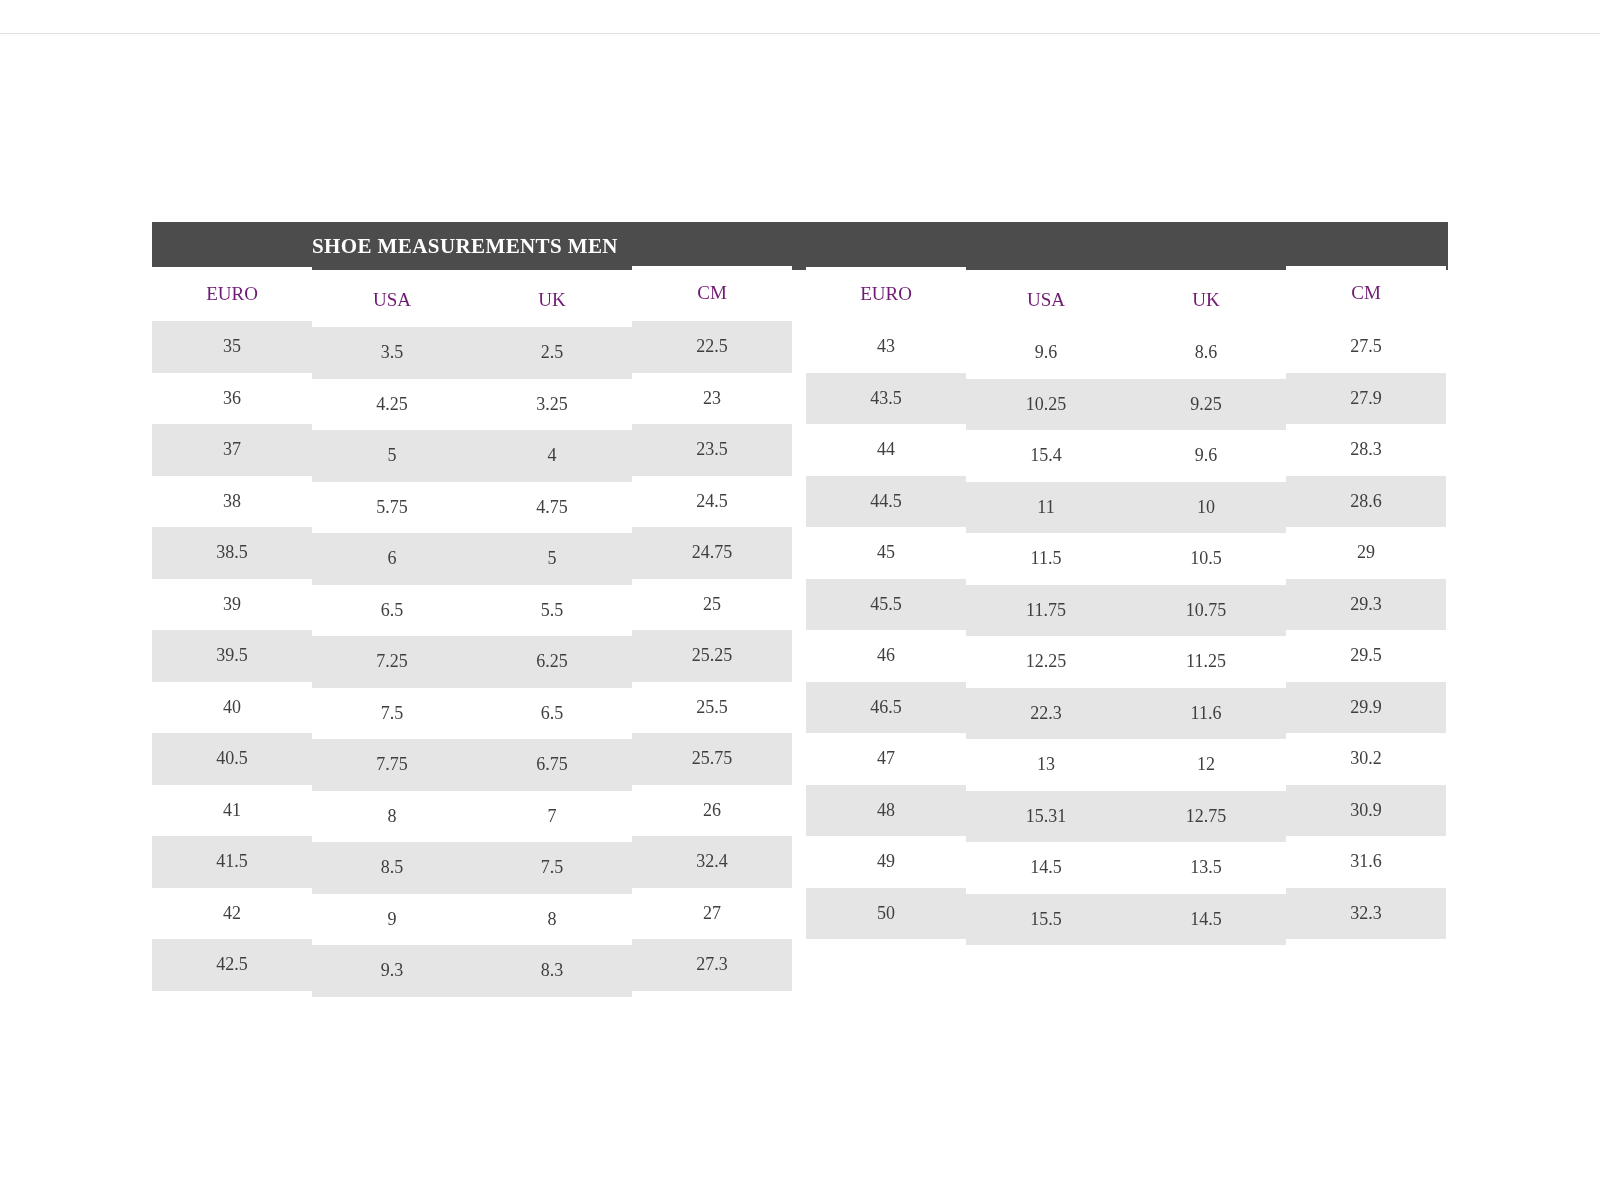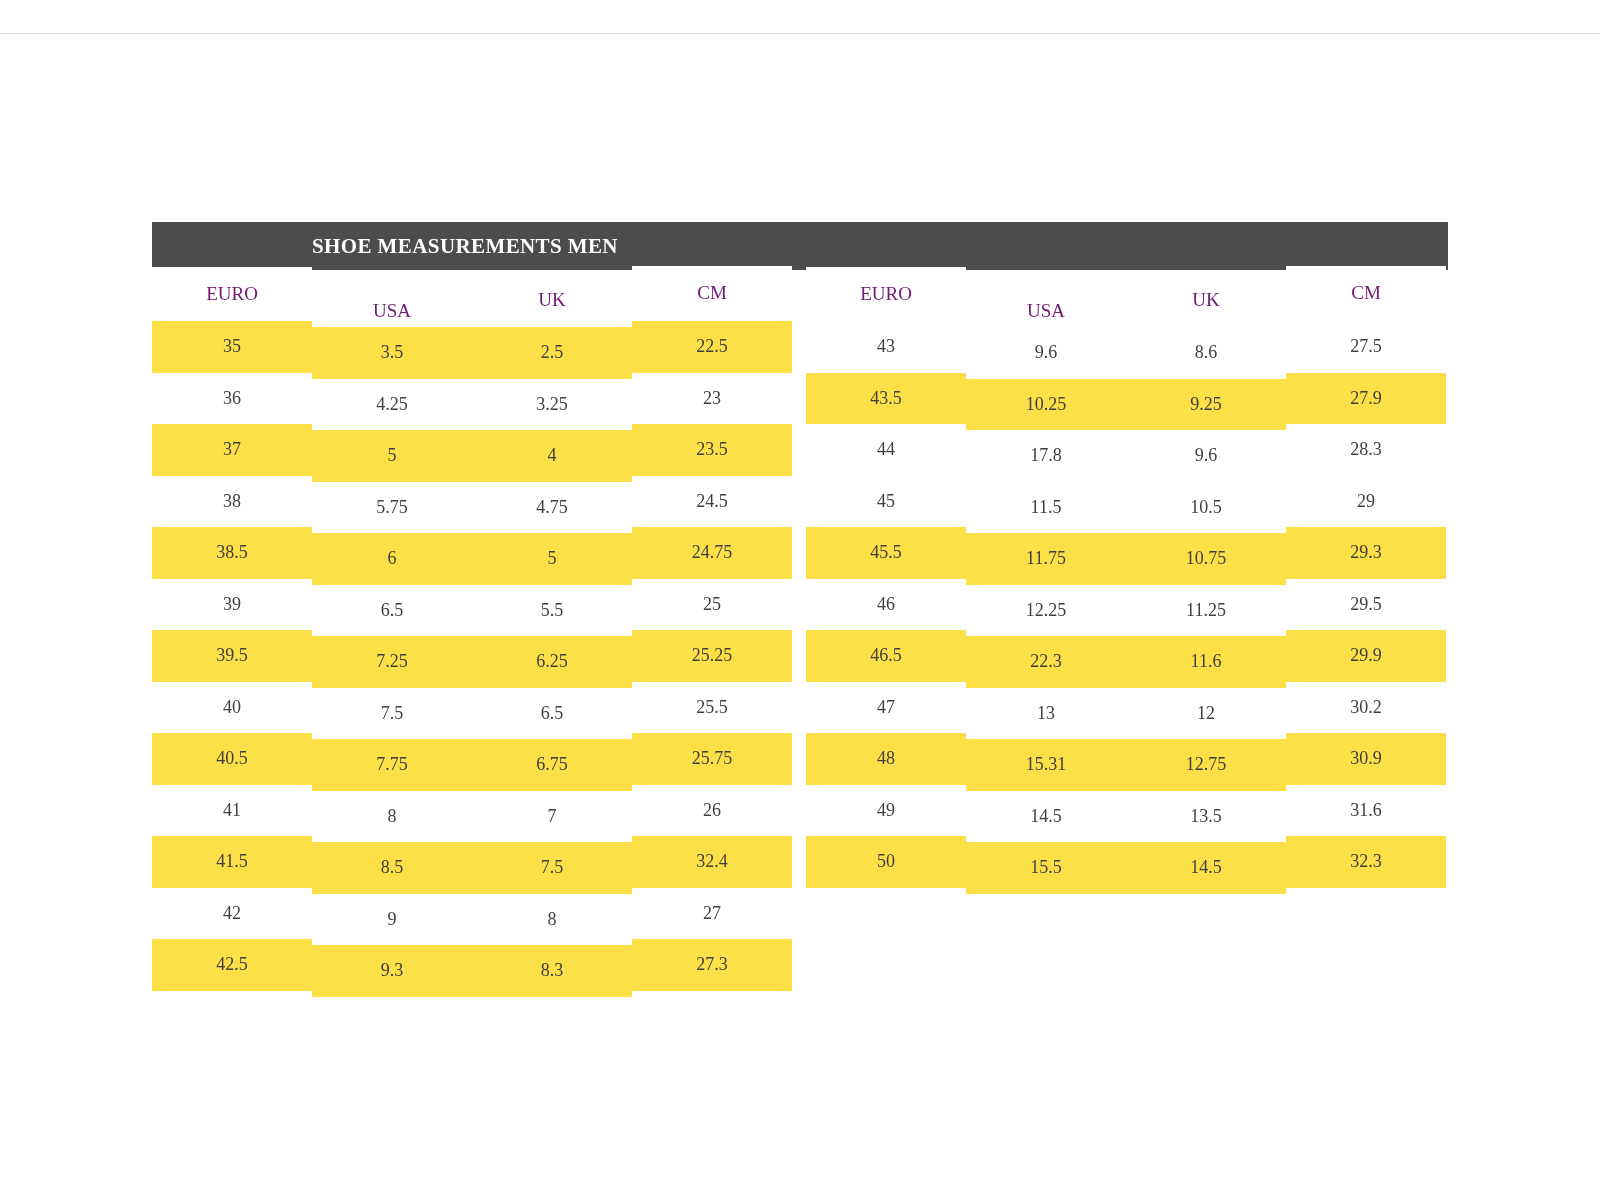--- a/index.html
+++ b/index.html
@@ -75,29 +75,29 @@
     background: #ffffff;
   }
   .tbl td {
     font-size: 18px;
     color: #3f3f3f;
     height: 49.5px;
     vertical-align: middle;
     text-align: center;
   }
   .tbl tr.shade td {
-    background: #fde047;
+    background: #e5e5e5;
   }
   
   .c0 { position: relative; top: -3px; }
   .c1 { position: relative; top: 3px; }
   .c2 { position: relative; top: 3px; }
   .c3 { position: relative; top: -3px; }
   .h0 { position: relative; top: -3px; }
-  .h1 { position: relative; top: 14px; }
+  .h1 { position: relative; top: 3px; }
   .h2 { position: relative; top: 3px; }
   .h3 { position: relative; top: -4px; }
 </style>
 </head>
 <body>
 
 <div class="page">
   <div class="top-rule"></div>
 
   <div class="sheet">
@@ -215,23 +215,29 @@
               <td class="c3">27.5</td>
             </tr>
             <tr class="shade">
               <td class="c0">43.5</td>
               <td class="c1">10.25</td>
               <td class="c2">9.25</td>
               <td class="c3">27.9</td>
             </tr>
             <tr>
               <td class="c0">44</td>
-              <td class="c1">17.8</td>
+              <td class="c1">15.4</td>
               <td class="c2">9.6</td>
               <td class="c3">28.3</td>
+            </tr>
+            <tr class="shade">
+              <td class="c0">44.5</td>
+              <td class="c1">11</td>
+              <td class="c2">10</td>
+              <td class="c3">28.6</td>
             </tr>
             <tr>
               <td class="c0">45</td>
               <td class="c1">11.5</td>
               <td class="c2">10.5</td>
               <td class="c3">29</td>
             </tr>
             <tr class="shade">
               <td class="c0">45.5</td>
               <td class="c1">11.75</td>

